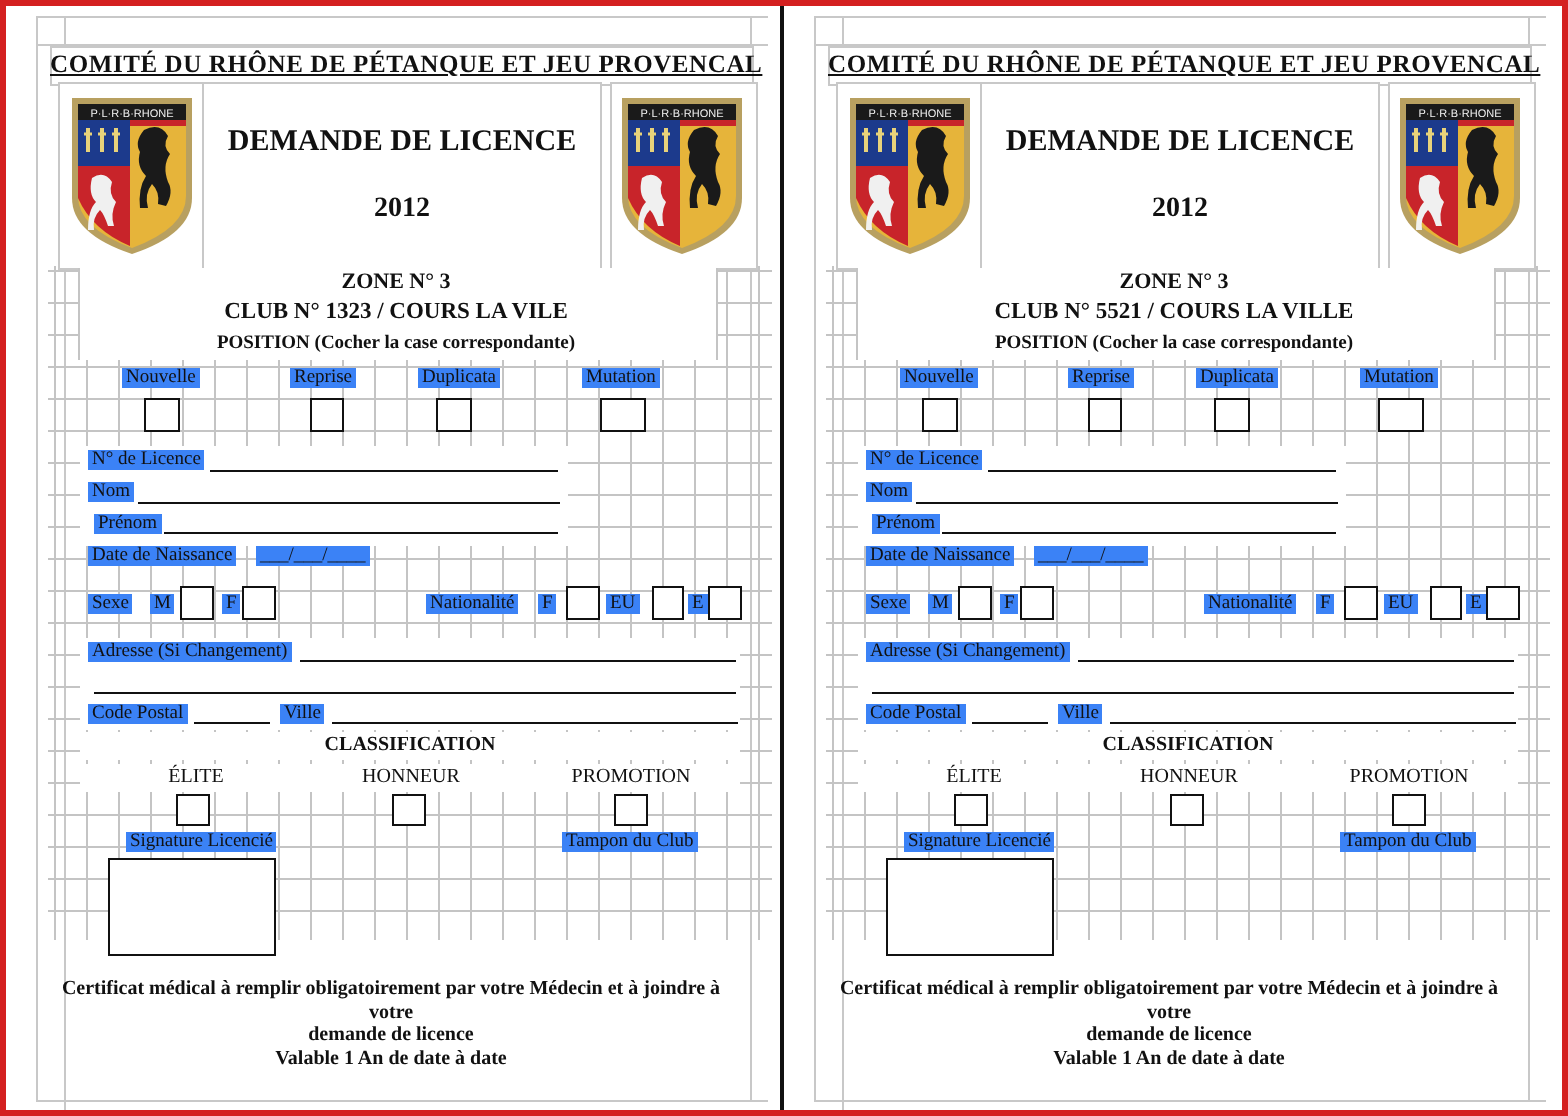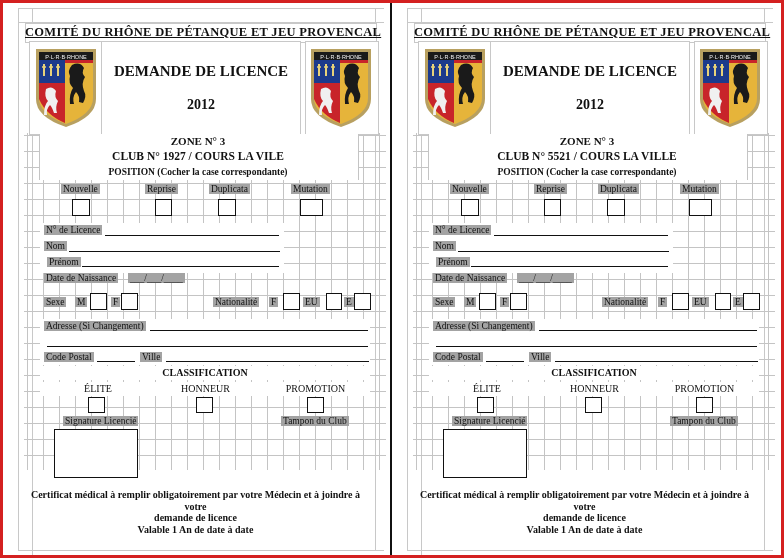--- a/index.html
+++ b/index.html
@@ -14,21 +14,21 @@
     background-image:
       linear-gradient(to right,#c4c4c4 1px,transparent 1px),
       linear-gradient(to bottom,#c4c4c4 1px,transparent 1px);
     background-size:16px 16px;}
   .headtitle{position:absolute;font-weight:bold;text-decoration:underline;font-size:12.5px;text-align:center;letter-spacing:0.3px;white-space:nowrap;}
   .box{position:absolute;border:1px solid #c8c8c8;background:#fff;}
   .whitebox{position:absolute;background:#fff;}
   .big{position:absolute;font-weight:bold;font-size:15px;text-align:center;white-space:nowrap;}
   .ctr{position:absolute;text-align:center;white-space:nowrap;}
   .b{font-weight:bold;}
-  .lbl{position:absolute;font-size:9.5px;white-space:nowrap;background:#a3a3a3;padding:0 2px;}
+  .lbl{position:absolute;font-size:9.5px;white-space:nowrap;background:#3b82f6;padding:0 2px;}
   .chk{position:absolute;border:1.5px solid #111;background:#fff;box-sizing:border-box;}
   .line{position:absolute;height:0;border-top:1.5px solid #111;}
   .shield{position:absolute;}
   .foot{position:absolute;font-weight:bold;font-size:10px;text-align:center;line-height:11.5px;}
 </style>
 </head>
 <body>
 
 <div class="frame"></div>
 <div class="divider"></div>
@@ -76,21 +76,21 @@
     <path d="M12 42 q6 -4 10 2 q-2 6 2 10 q-3 6 -1 12 l-3 0 q-2 -6 -4 -8 q-4 4 -3 10 l-3 0 q0 -10 4 -14 q-4 -4 -2 -12z" fill="#f0f0f0"></path>
     <rect x="31" y="13" width="28" height="3" fill="#c8242a"></rect>
     <path d="M38 18 q8 -4 12 3 q-3 5 1 9 q-4 6 -1 14 q3 5 -1 12 l-4 -1 q1 -6 -3 -10 q-4 5 -2 12 l-4 0 q-1 -10 3 -16 q-5 -5 -3 -12 q-3 -5 2 -11z" fill="#1a1a1a"></path>
   </svg>
 
   <div class="big" style="left:98px;top:60px;width:200px;">DEMANDE DE LICENCE</div>
   <div class="big" style="left:98px;top:94px;width:200px;font-size:14px;">2012</div>
 
   <div class="whitebox" style="left:36px;top:131px;width:318px;height:46px;border-left:1px solid #c4c4c4;border-right:1px solid #c4c4c4;"></div>
   <div class="ctr b" style="left:36px;top:132px;width:318px;font-size:11px;">ZONE  N° 3</div>
-  <div class="ctr b" style="left:36px;top:147px;width:318px;font-size:11.5px;">CLUB  N°  1927 /  COURS LA VILE</div>
+  <div class="ctr b" style="left:36px;top:147px;width:318px;font-size:11.5px;">CLUB  N°  1323 /  COURS LA VILE</div>
   <div class="ctr b" style="left:36px;top:164px;width:318px;font-size:9.5px;">POSITION  (Cocher la case correspondante)</div>
 
   <div class="lbl" style="left:58px;top:181px;">Nouvelle</div>
   <div class="lbl" style="left:142px;top:181px;">Reprise</div>
   <div class="lbl" style="left:206px;top:181px;">Duplicata</div>
   <div class="lbl" style="left:288px;top:181px;">Mutation</div>
   <div class="chk" style="left:69px;top:196px;width:18px;height:17px;"></div>
   <div class="chk" style="left:152px;top:196px;width:17px;height:17px;"></div>
   <div class="chk" style="left:215px;top:196px;width:18px;height:17px;"></div>
   <div class="chk" style="left:297px;top:196px;width:23px;height:17px;"></div>

